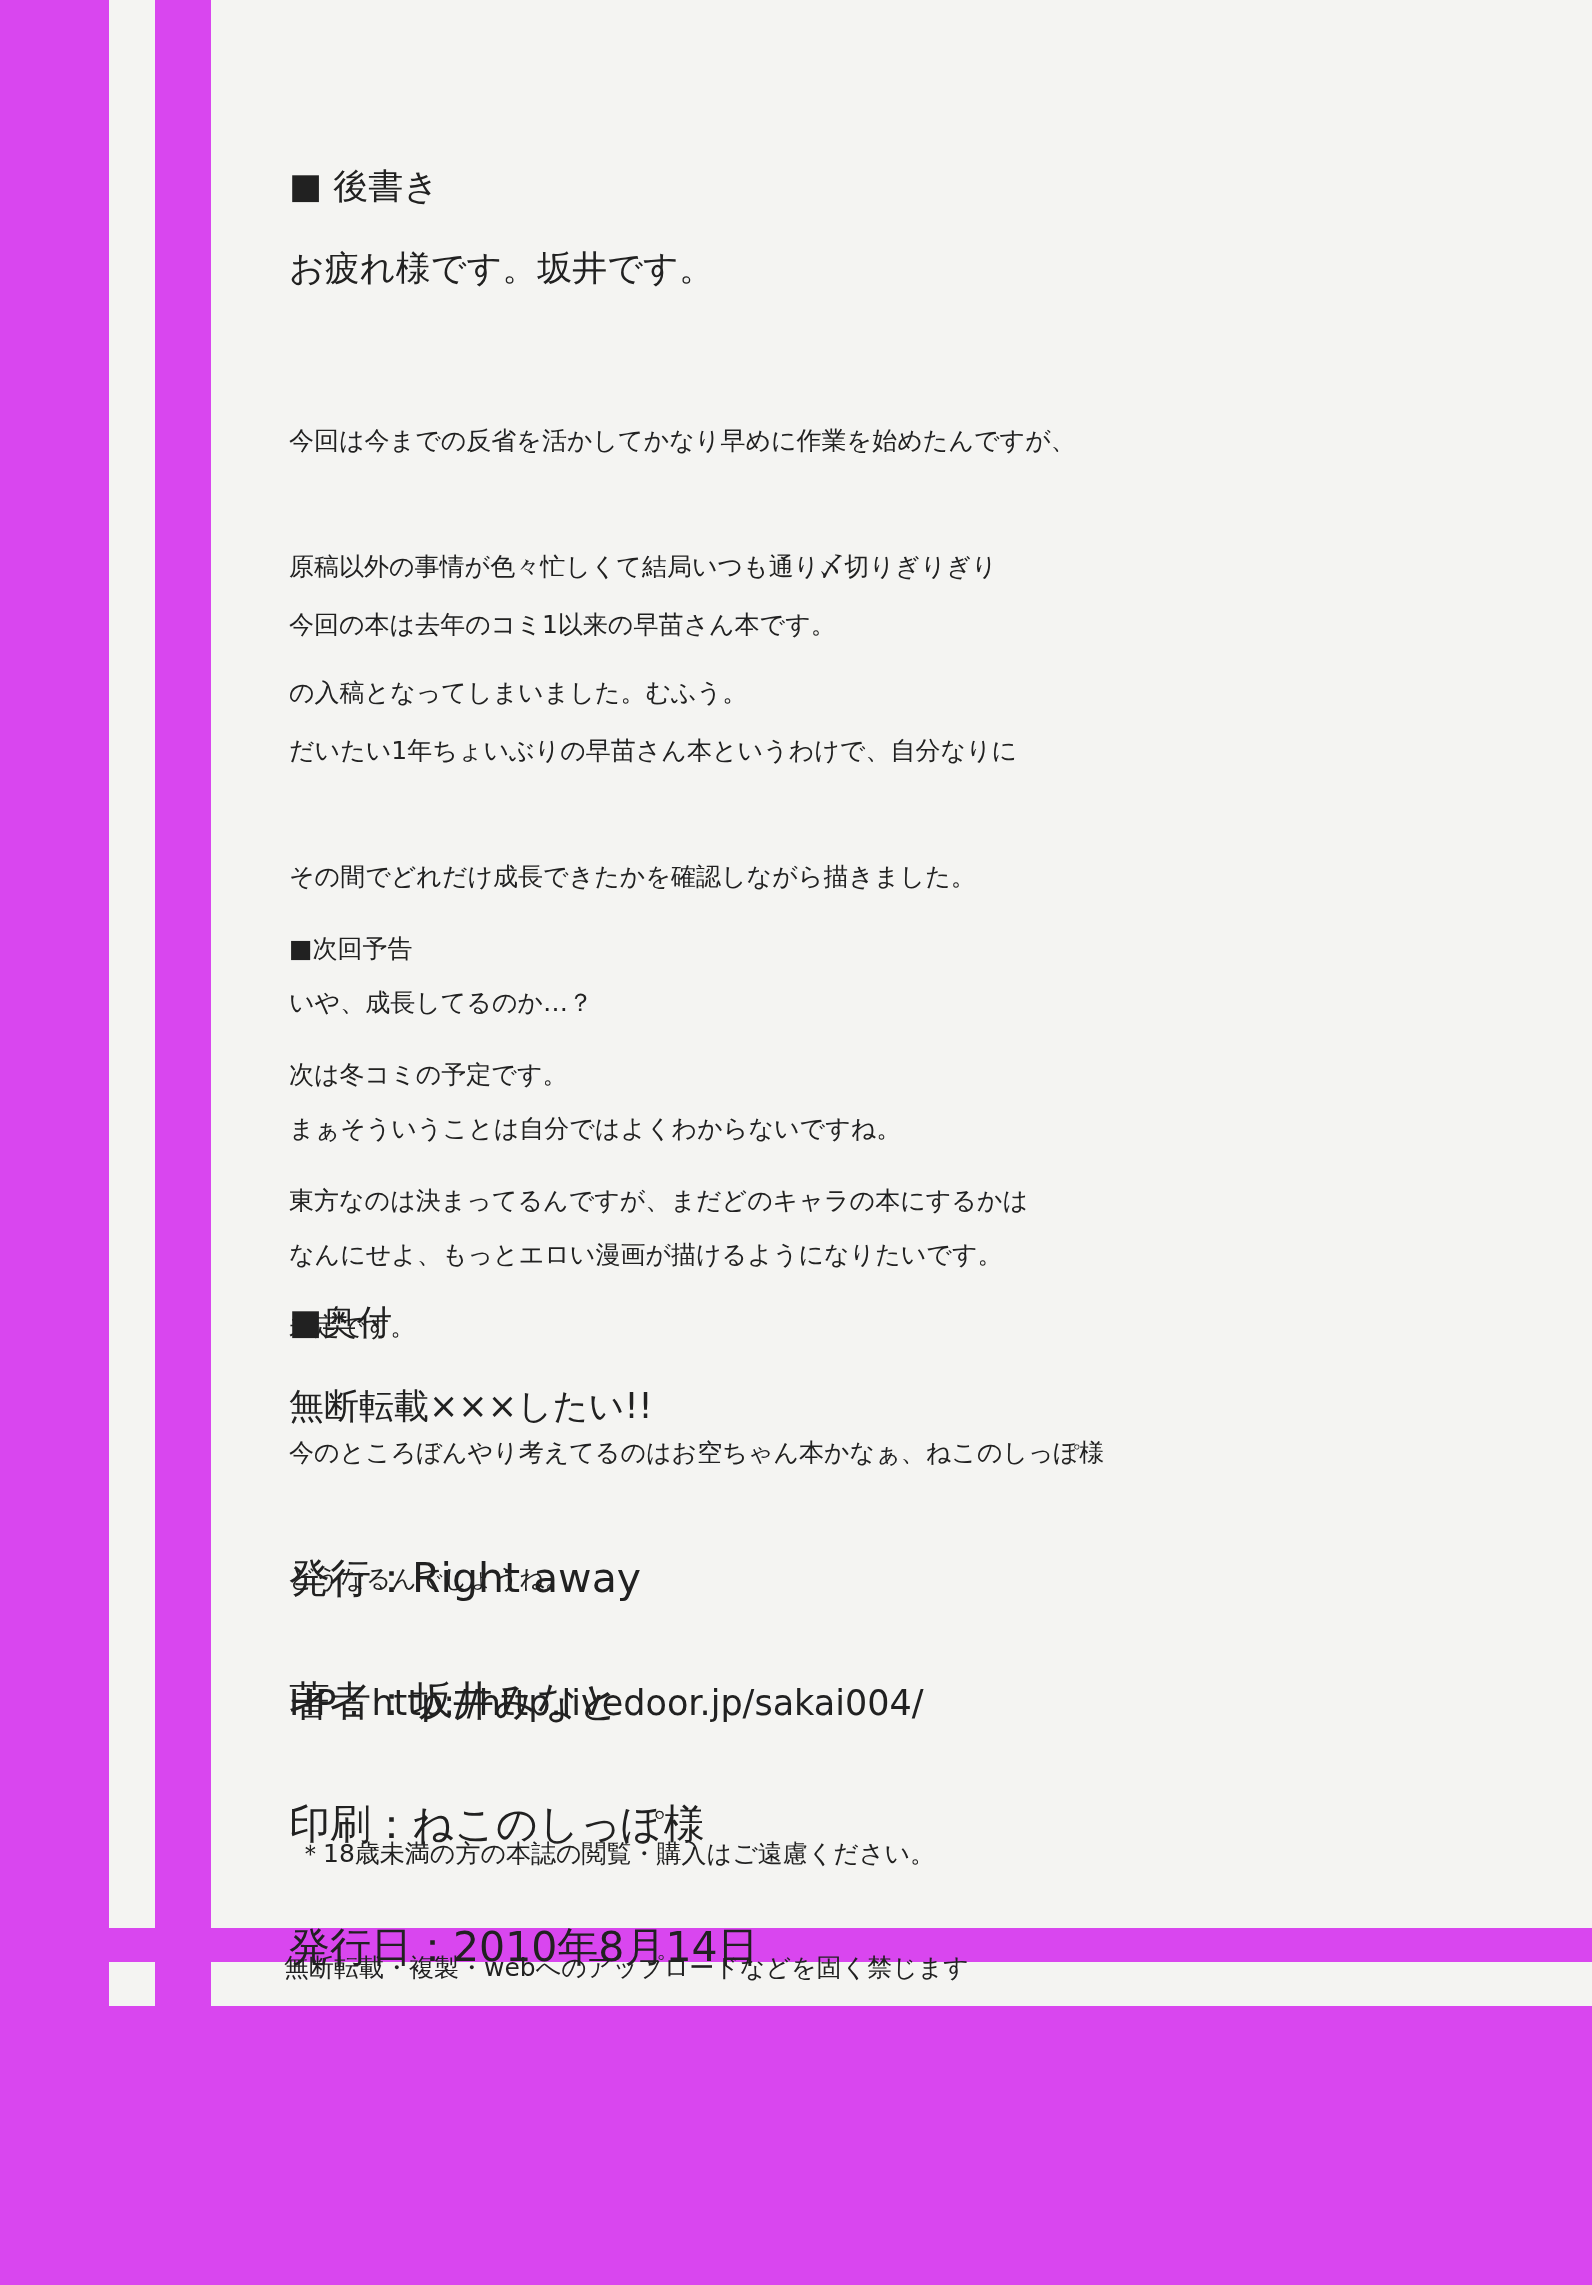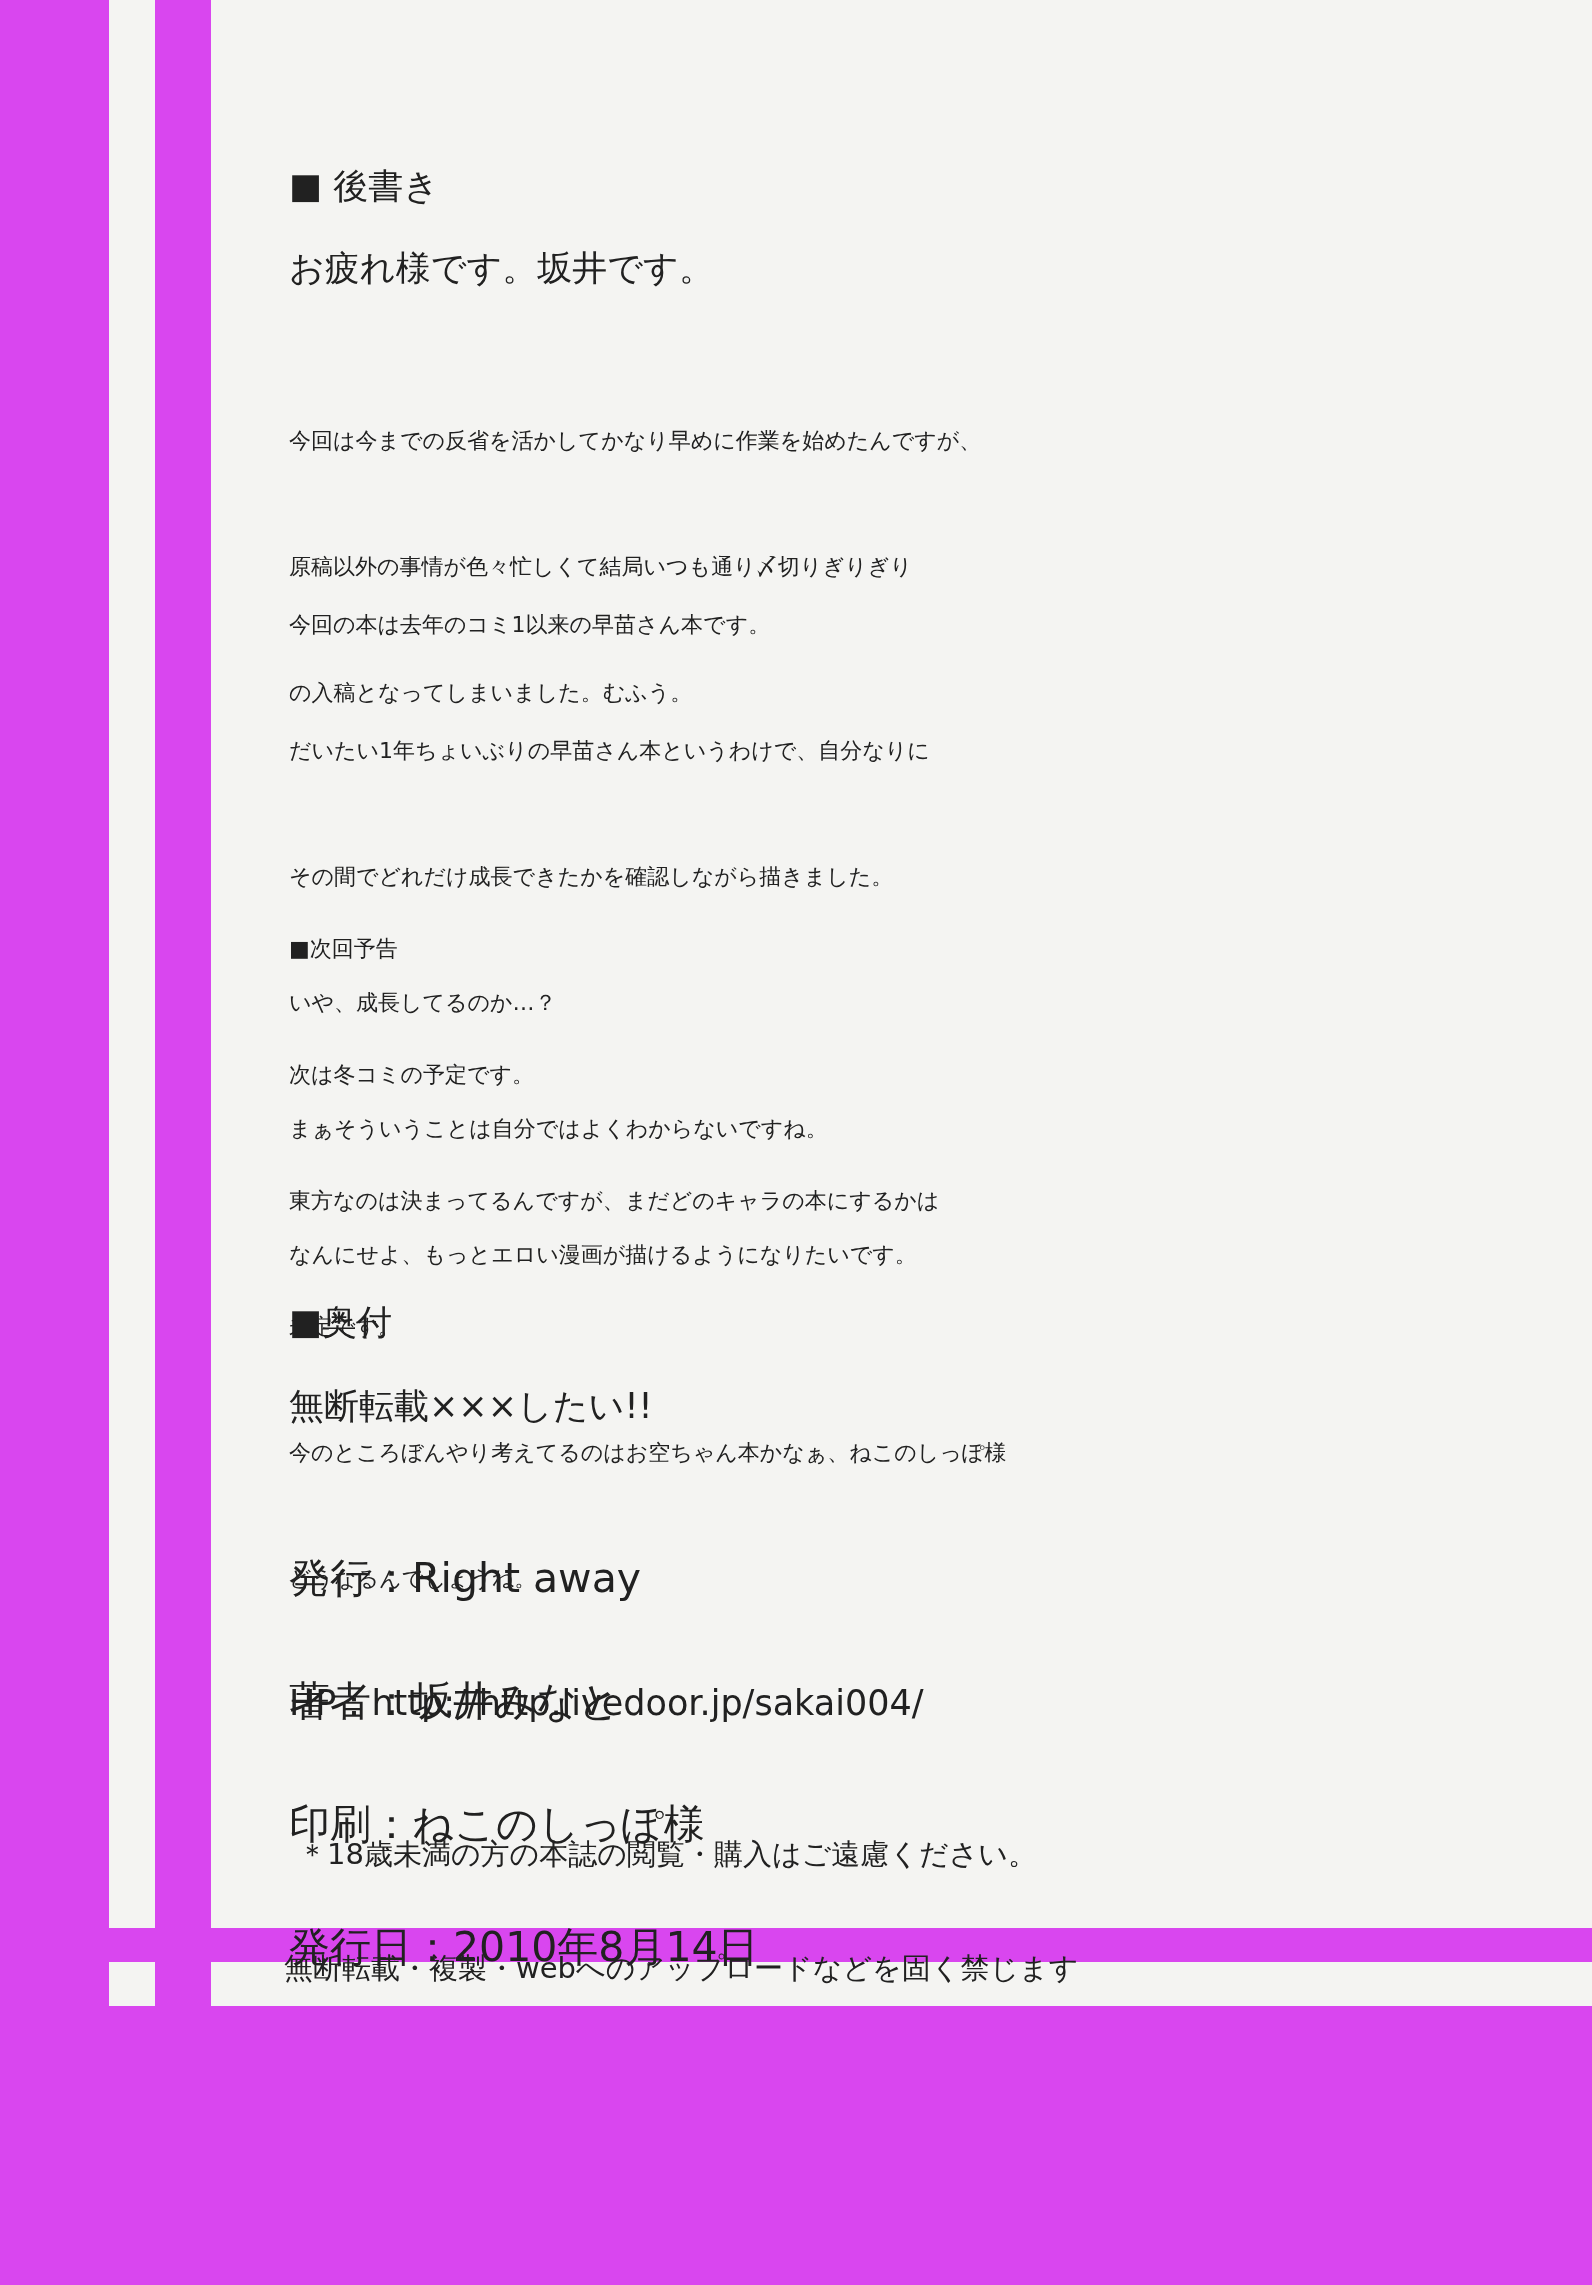--- a/index.html
+++ b/index.html
@@ -4,25 +4,25 @@
 <style>
   html,body{margin:0;padding:0;background:#070707;}
   #scan{position:relative;width:1592px;height:2286px;background:#d946ef;overflow:hidden;
         font-family:"DejaVu Sans",sans-serif;color:#212121;}
   
   .paper{position:absolute;left:211px;top:0;width:1381px;height:1928px;background:#f4f4f2;}
   .strip-v{position:absolute;left:109px;top:0;width:46px;height:1928px;background:#f4f4f2;}
   .strip-h{position:absolute;left:211px;top:1962px;width:1381px;height:44px;background:#f4f4f2;}
   .corner-sq{position:absolute;left:109px;top:1962px;width:46px;height:44px;background:#f4f4f2;}
   
-  .tblock{position:absolute;left:289px;font-size:22px;line-height:42px;white-space:pre;}
+  .tblock{position:absolute;left:289px;font-size:25px;line-height:42px;white-space:pre;}
   .tblock div{min-height:42px;}
   .single{position:absolute;left:289px;font-size:35px;line-height:42px;white-space:pre;}
   .colophon-block{position:absolute;left:289px;font-size:41px;line-height:41px;white-space:pre;}
-  .notices{position:absolute;left:284px;font-size:29px;line-height:38px;white-space:pre;}
+  .notices{position:absolute;left:284px;font-size:25px;line-height:38px;white-space:pre;}
   .notices div:first-child{padding-left:14px;}
 </style>
 </head>
 <body>
 
 <div id="scan">
 
   <div class="paper"></div>
   <div class="strip-v"></div>
   <div class="strip-h"></div>

